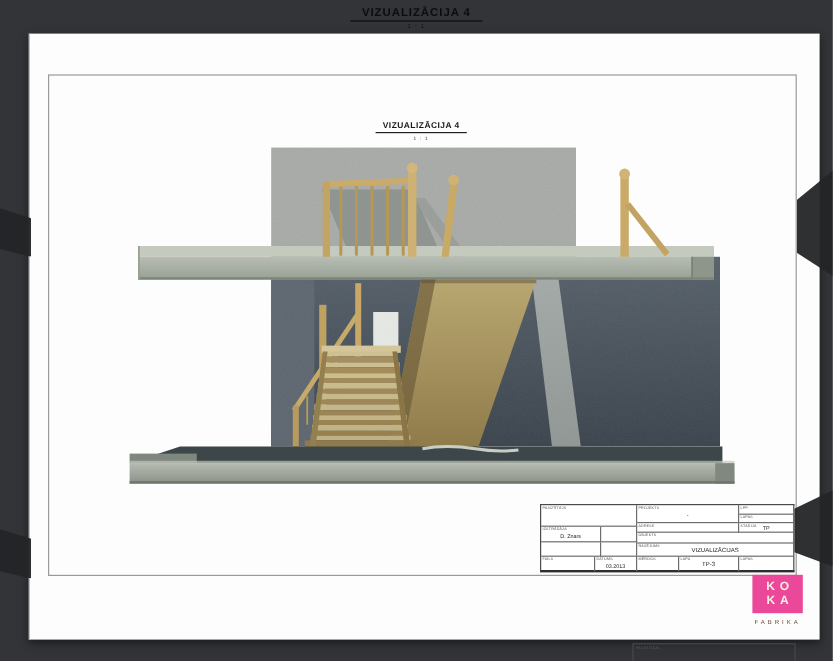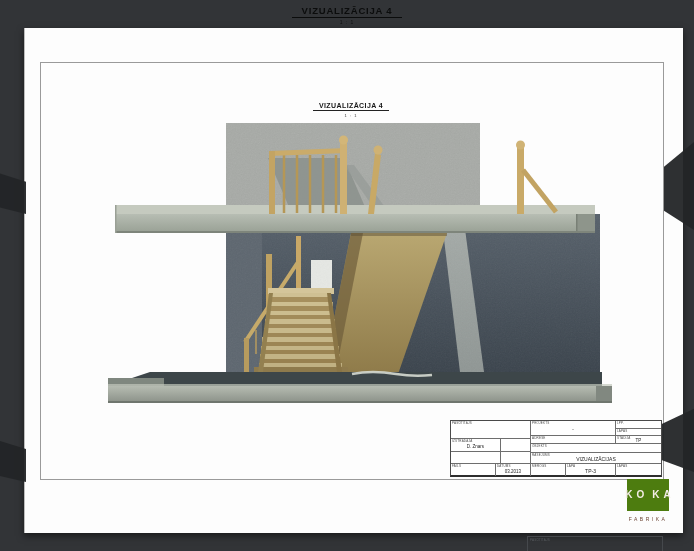--- a/index.html
+++ b/index.html
@@ -48,22 +48,22 @@
   }
   .cell .lbl{
     position:absolute;left:1px;top:0.5px;font-size:3px;color:#4a4a4a;letter-spacing:.2px;
     line-height:3.5px;white-space:nowrap;
   }
   .cell .val{font-size:4.5px;color:#1c1c1c;white-space:nowrap;margin-top:2px;}
   .cell .val.big{font-size:5px;}
   
   .logo-square{
     position:absolute;left:627px;top:479px;width:42px;height:32px;z-index:5;
-    background:#4d7c0f;color:#f3ece6;
-    display:flex;flex-direction:row;align-items:center;justify-content:center;
+    background:#ec4899;color:#f3ece6;
+    display:flex;flex-direction:column;align-items:center;justify-content:center;
     font-size:10px;font-weight:bold;letter-spacing:4px;line-height:11.5px;
   }
   .logo-square span{margin-left:4px;}
   .logo-sub{
     position:absolute;left:620px;top:516px;width:56px;text-align:center;z-index:5;
     font-size:5px;letter-spacing:2.5px;color:#6b4231;
   }
   
   .next-sheet{
     position:absolute;left:527px;top:536px;width:136px;height:16px;z-index:2;

